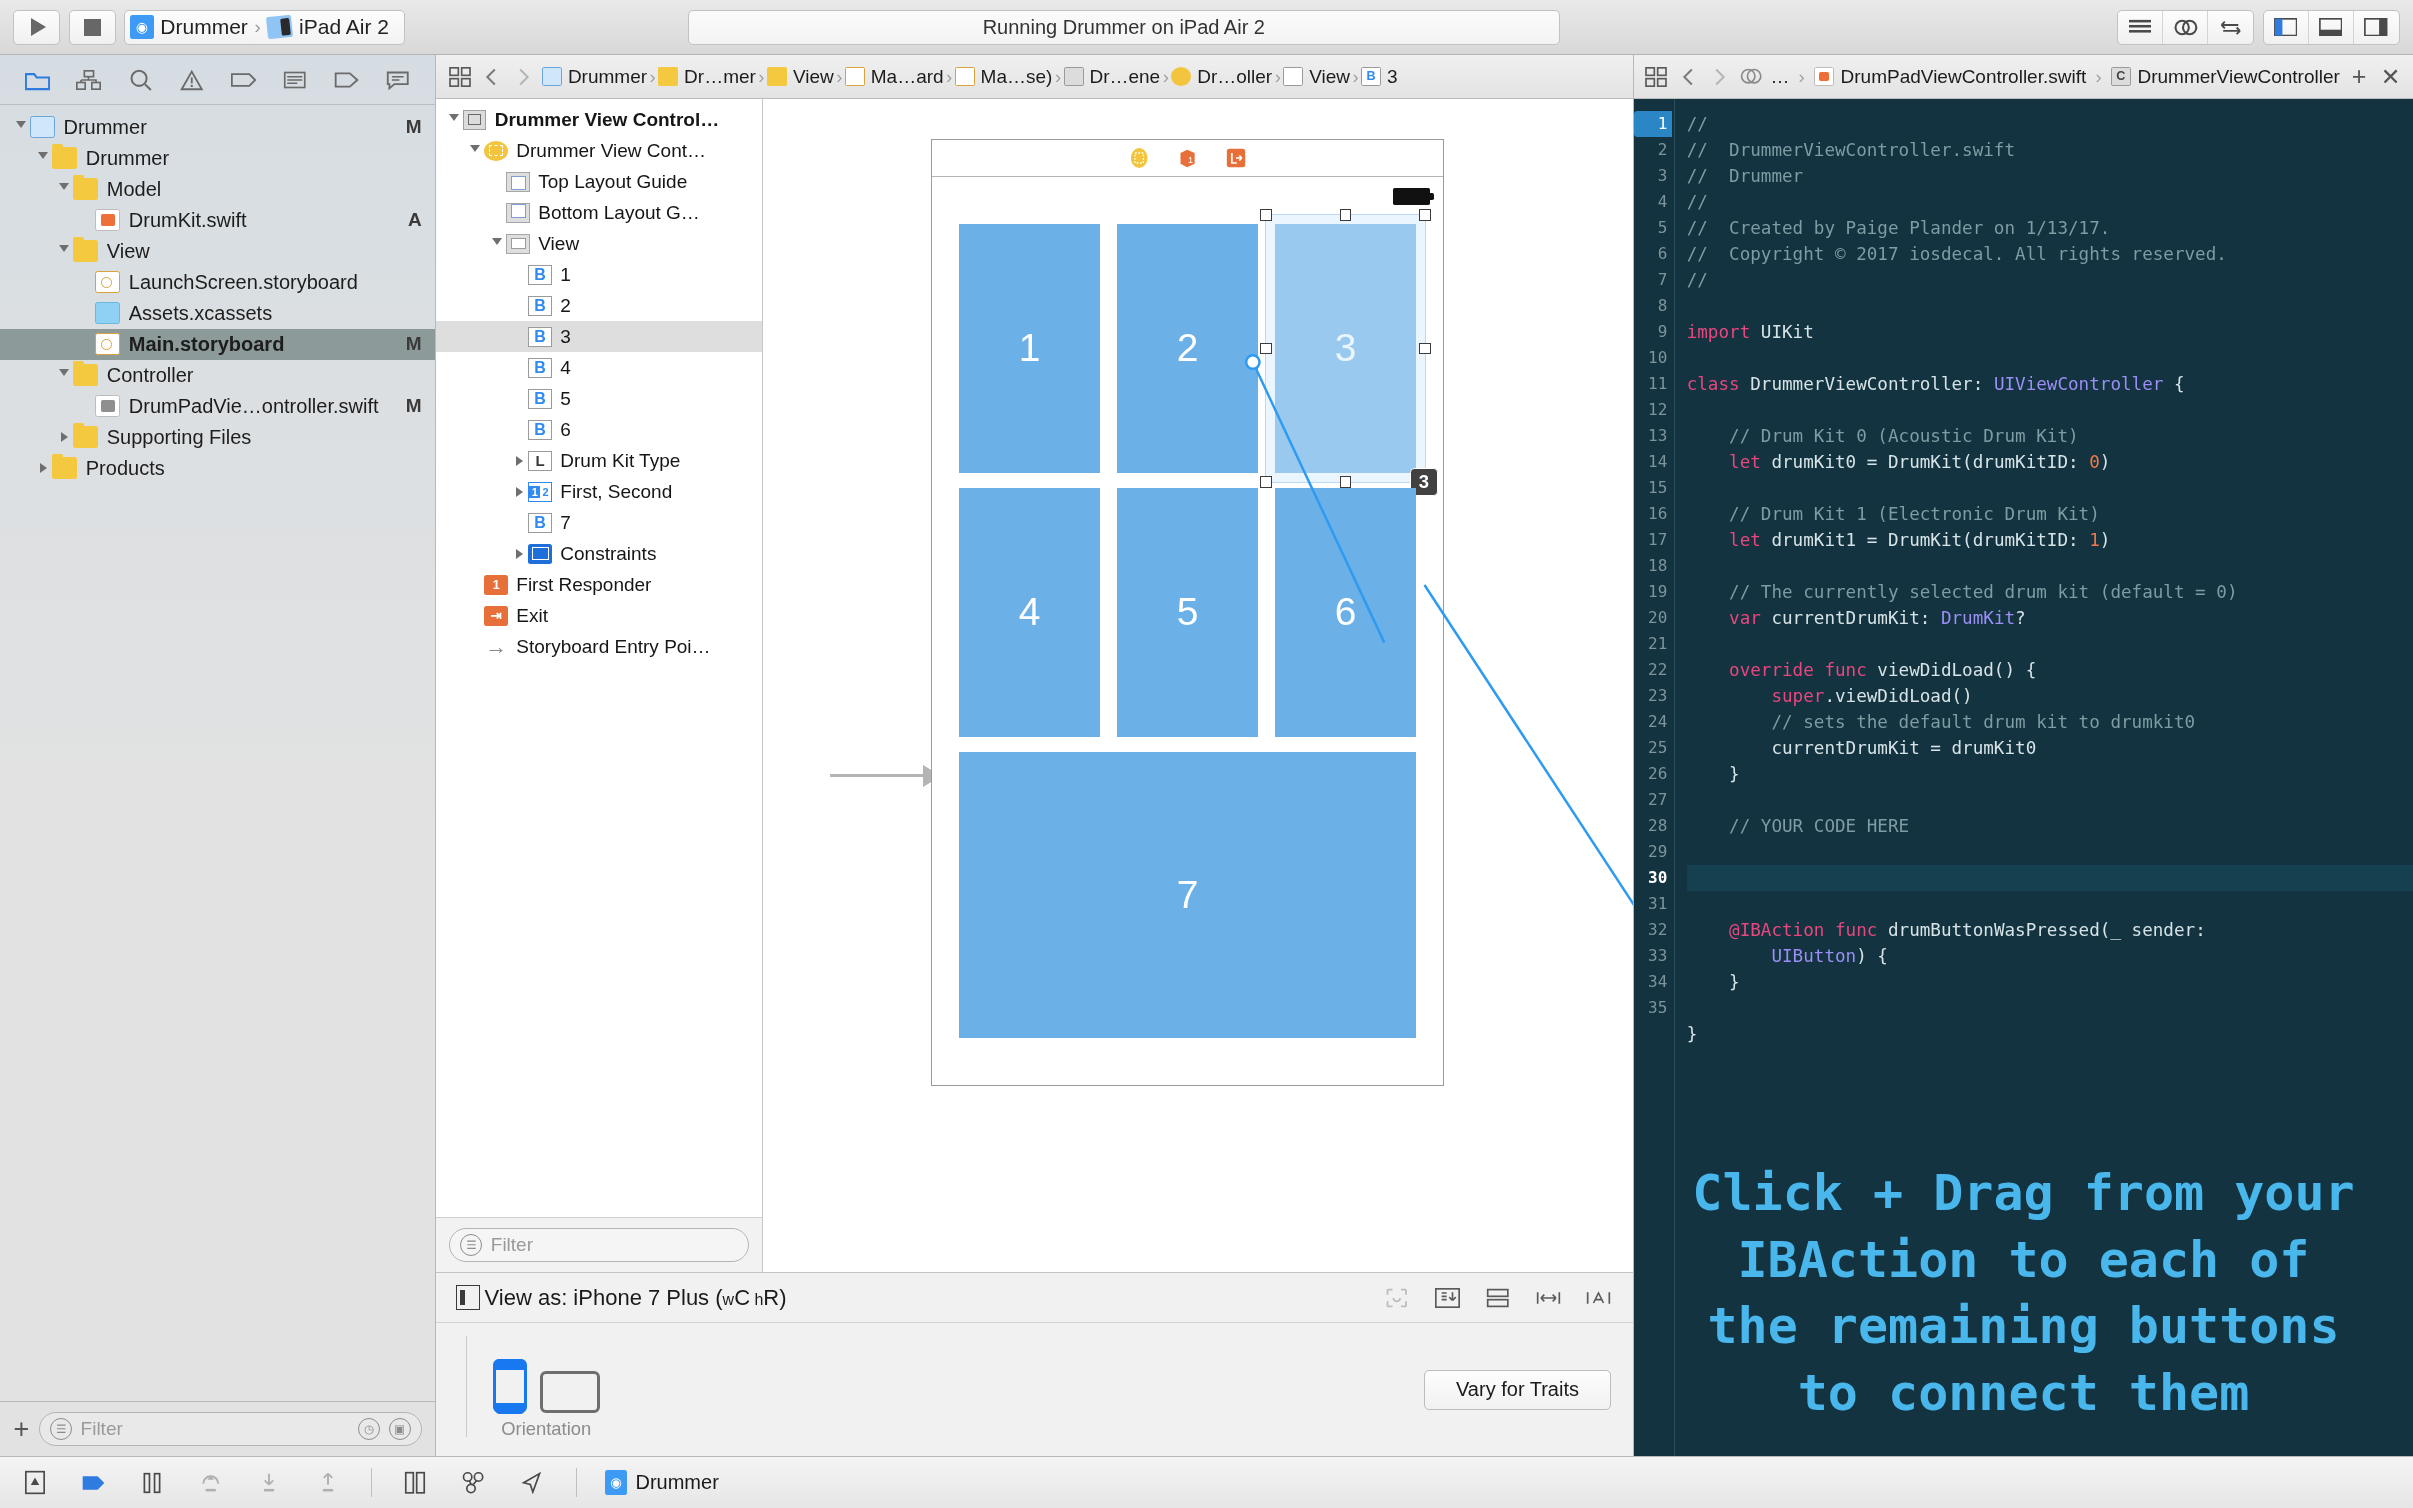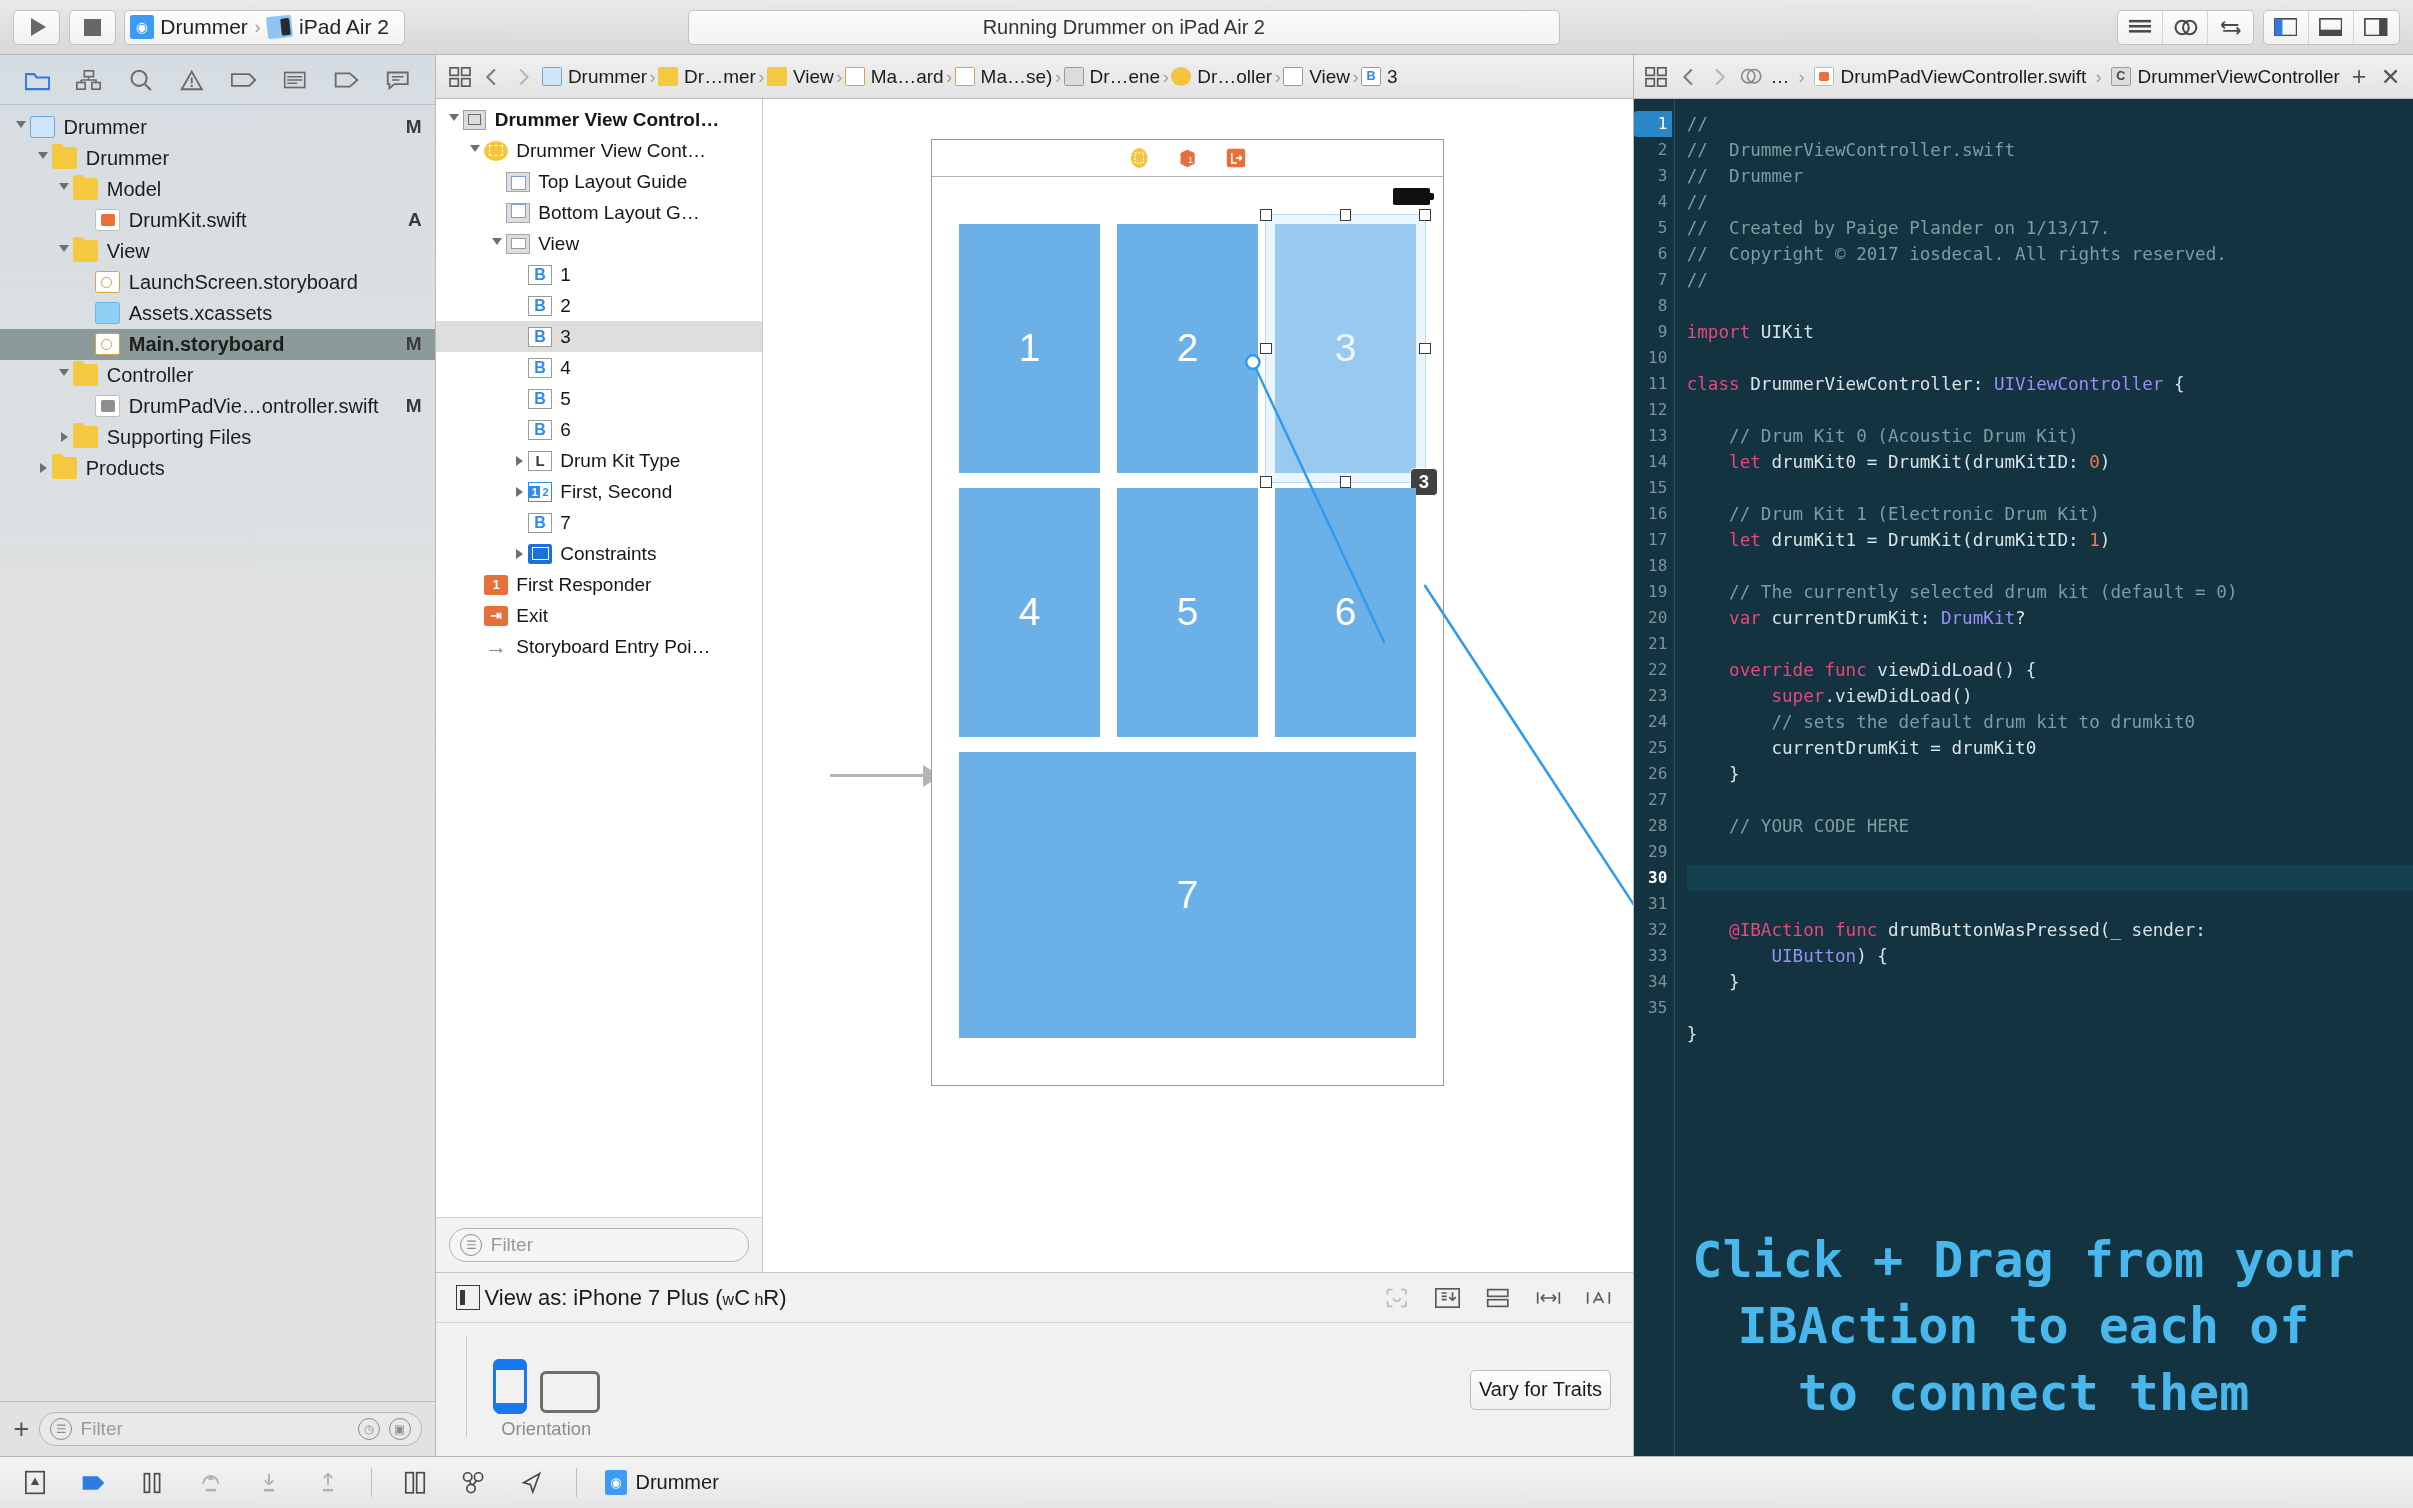--- a/index.html
+++ b/index.html
@@ -162,21 +162,21 @@
   .dev-icons{display:flex;align-items:flex-end;gap:13.4px;height:77px;}
   .ph{border:3.4px solid #6e6e6e;border-radius:5.9px;position:relative;background:#f1f1f1;}
   .ph.on{border-color:#1878f0;}
   .ph::before{content:"";position:absolute;top:-3.4px;left:0;right:0;height:11px;background:#6e6e6e;border-radius:3.4px 3.4px 0 0;}
   .ph.on::before{background:#1878f0;}
   .ph::after{content:"";position:absolute;bottom:-3.4px;left:0;right:0;height:11px;background:#6e6e6e;border-radius:0 0 3.4px 3.4px;}
   .ph.on::after{background:#1878f0;}
   .dev-caption{font-size:18.4px;color:#8c8c8c;}
   .vsep{width:0.8px;background:#c9c9c9;height:101px;margin:0 8.4px;}
   .tablet{width:60px;height:42px;border:3.4px solid #6e6e6e;border-radius:5.9px;position:relative;}
-  .vary-btn{margin-left:auto;align-self:center;height:40px;padding:0 8px;background:linear-gradient(#fdfdfd,#f1f1f1);border:0.8px solid #bdbdbd;border-radius:5px;display:flex;align-items:center;font-size:20px;color:#1a1a1a;}
+  .vary-btn{margin-left:auto;align-self:center;height:40px;padding:0 31px;background:linear-gradient(#fdfdfd,#f1f1f1);border:0.8px solid #bdbdbd;border-radius:5px;display:flex;align-items:center;font-size:20px;color:#1a1a1a;}
 
   
   .code-pane{width:779px;flex:0 0 779px;display:flex;flex-direction:column;min-width:0;}
   .code-jump{height:44px;flex:0 0 44px;background:linear-gradient(#f0f0f0,#e3e3e3);border-bottom:0.8px solid #bcbcbc;display:flex;align-items:center;padding:0 10px;gap:6.7px;}
   .code-body{flex:1;background:#12333f;display:flex;min-height:0;position:relative;overflow:hidden;font-family:"DejaVu Sans Mono", monospace;}
   .gutter{width:40px;flex:0 0 40px;text-align:right;padding:11.7px 6.7px 0 0;color:#7e949c;font-size:16px;line-height:26px;background:#12333f;}
   .gutter .cur{color:#fff;font-weight:bold;}
   .gutter .sel-ln{background:#2a86c4;color:#fff;border-radius:3.4px 0 0 3.4px;display:block;padding-right:5px;margin-right:-5px;}
   .code-lines{flex:1;padding:11.7px 0 0 11.7px;font-size:17.6px;line-height:26px;color:#d7e3e6;white-space:pre;border-left:0.8px solid #2a4f5c;}
   .kw{color:#e8477f;}
@@ -843,20 +843,21 @@
             <div>32</div>
             <div></div>
             <div>33</div>
             <div>34</div>
             <div>35</div>
           </div>
         <div class="code-lines" id="code-lines"><div><span class="cm">//</span></div><div><span class="cm">//  DrummerViewController.swift</span></div><div><span class="cm">//  Drummer</span></div><div><span class="cm">//</span></div><div><span class="cm">//  Created by Paige Plander on 1/13/17.</span></div><div><span class="cm">//  Copyright © 2017 iosdecal. All rights reserved.</span></div><div><span class="cm">//</span></div><div>&nbsp;</div><div><span class="kw">import</span><span> UIKit</span></div><div>&nbsp;</div><div><span class="kw">class</span><span> DrummerViewController: </span><span class="ty">UIViewController</span><span> {</span></div><div>&nbsp;</div><div><span class="cm">    // Drum Kit 0 (Acoustic Drum Kit)</span></div><div><span>    </span><span class="kw">let</span><span> drumKit0 = DrumKit(drumKitID: </span><span class="num">0</span><span>)</span></div><div>&nbsp;</div><div><span class="cm">    // Drum Kit 1 (Electronic Drum Kit)</span></div><div><span>    </span><span class="kw">let</span><span> drumKit1 = DrumKit(drumKitID: </span><span class="num">1</span><span>)</span></div><div>&nbsp;</div><div><span class="cm">    // The currently selected drum kit (default = 0)</span></div><div><span>    </span><span class="kw">var</span><span> currentDrumKit: </span><span class="ty">DrumKit</span><span>?</span></div><div>&nbsp;</div><div><span>    </span><span class="kw">override func</span><span> viewDidLoad() {</span></div><div><span>        </span><span class="kw">super</span><span>.viewDidLoad()</span></div><div><span class="cm">        // sets the default drum kit to drumkit0</span></div><div><span>        currentDrumKit = drumKit0</span></div><div><span>    }</span></div><div>&nbsp;</div><div><span class="cm">    // YOUR CODE HERE</span></div><div>&nbsp;</div><div class="hl-row">&nbsp;</div><div>&nbsp;</div><div><span>    </span><span class="kw">@IBAction func</span><span> drumButtonWasPressed(_ sender:</span></div><div><span>        </span><span class="ty">UIButton</span><span>) {</span></div><div><span>    }</span></div><div>&nbsp;</div><div><span>}</span></div></div>
         <div class="overlay-text" id="overlay" style="color: rgb(73, 183, 236);">
             <div>Click + Drag from your</div>
             <div>IBAction to each of</div>
+            <div>the remaining buttons</div>
             <div>to connect them</div>
           </div>
       </div>
     </div>
   </div>
 
   <div class="bottombar">
     <div class="bb-ic">
       <svg width="22" height="25" viewBox="0 0 26 30">
           <rect x="2" y="2" width="22" height="26" fill="none" stroke="#4a4a4a" stroke-width="2"></rect>

